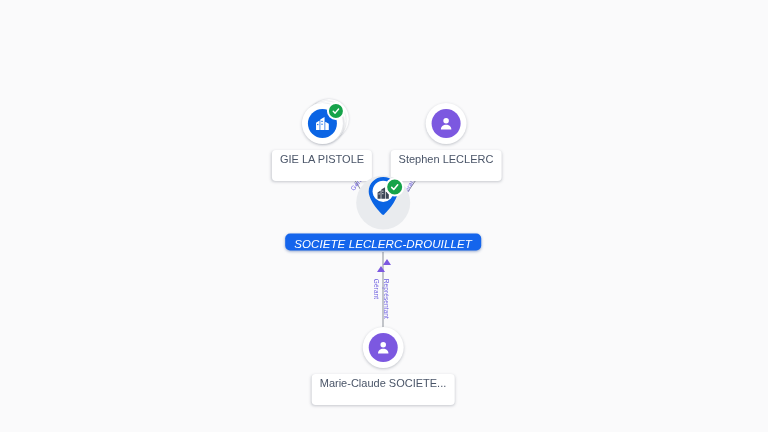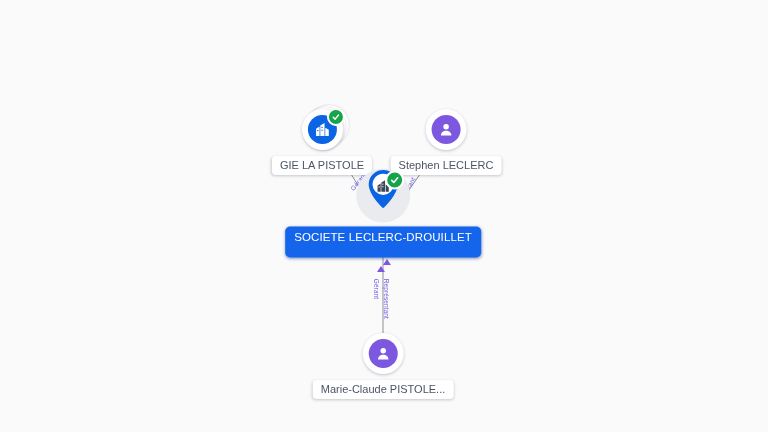--- a/index.html
+++ b/index.html
@@ -95,37 +95,38 @@
     display: flex;
     align-items: center;
     justify-content: center;
     z-index: 5;
   }
   .check-badge svg { display: block; }
 
   
   .node-label {
     margin-top: 5px;
-    padding: 3px 8px 4px 8px;
+    padding: 3px 8px 16px 8px;
     border-radius: 4px;
     background: #ffffff;
     color: #4a5568;
     font-size: 11px;
     line-height: 12px;
     white-space: nowrap;
     box-shadow: 0 1px 3px rgba(60,70,90,0.28);
   }
   .node-label.primary {
     background: #1565ec;
     color: #ffffff;
     border-radius: 5px;
     font-size: 11.5px;
-    padding: 4px 9px 15px 9px;
+    padding: 4px 9px 1px 9px;
     letter-spacing: 0.1px;
     box-shadow: 0 1px 3px rgba(20,60,140,0.45);
+    font-style: italic;
   }
 
   
   .pin-wrap {
     position: relative;
     width: 62px;
     height: 62px;
     display: flex;
     align-items: flex-start;
     justify-content: center;
@@ -285,16 +286,16 @@
     <div class="avatar-wrap">
       <div class="avatar-ring">
         <div class="avatar-disc person">
           <svg width="17" height="17" viewBox="0 0 24 24" fill="#ffffff">
             <circle cx="12" cy="8.2" r="3.9"></circle>
             <path d="M4.6 20.5c0-4.1 3.3-6.6 7.4-6.6s7.4 2.5 7.4 6.6z"></path>
           </svg>
         </div>
       </div>
     </div>
-    <div class="node-label">Marie-Claude PISTOLE...</div>
+    <div class="node-label">Marie-Claude SOCIETE...</div>
   </div>
 
 </div>
 
 </body></html>

